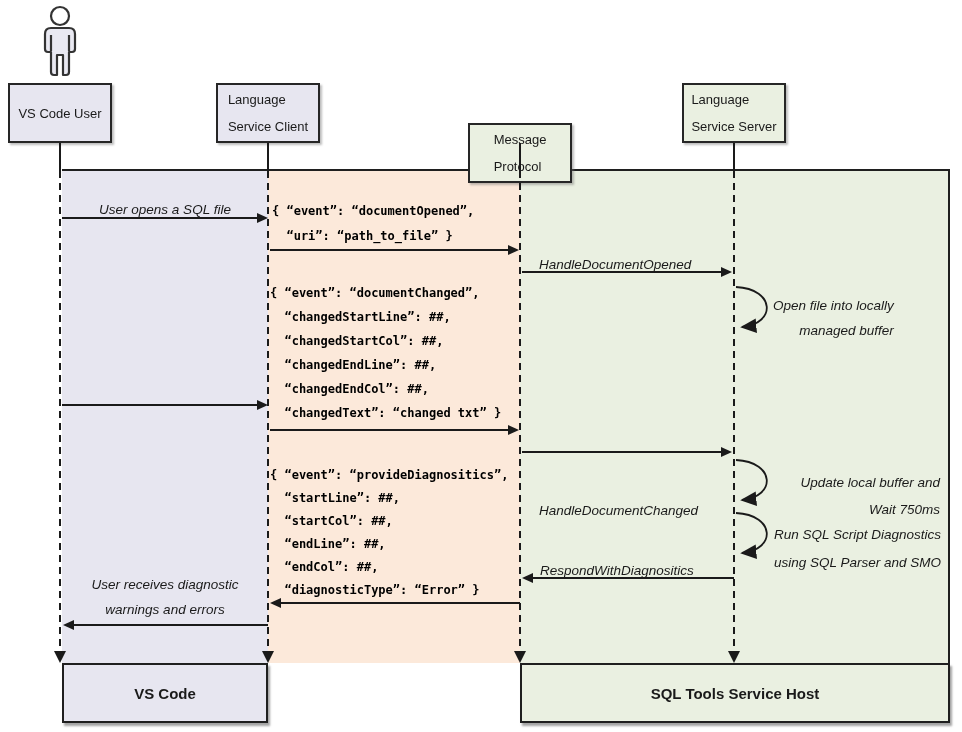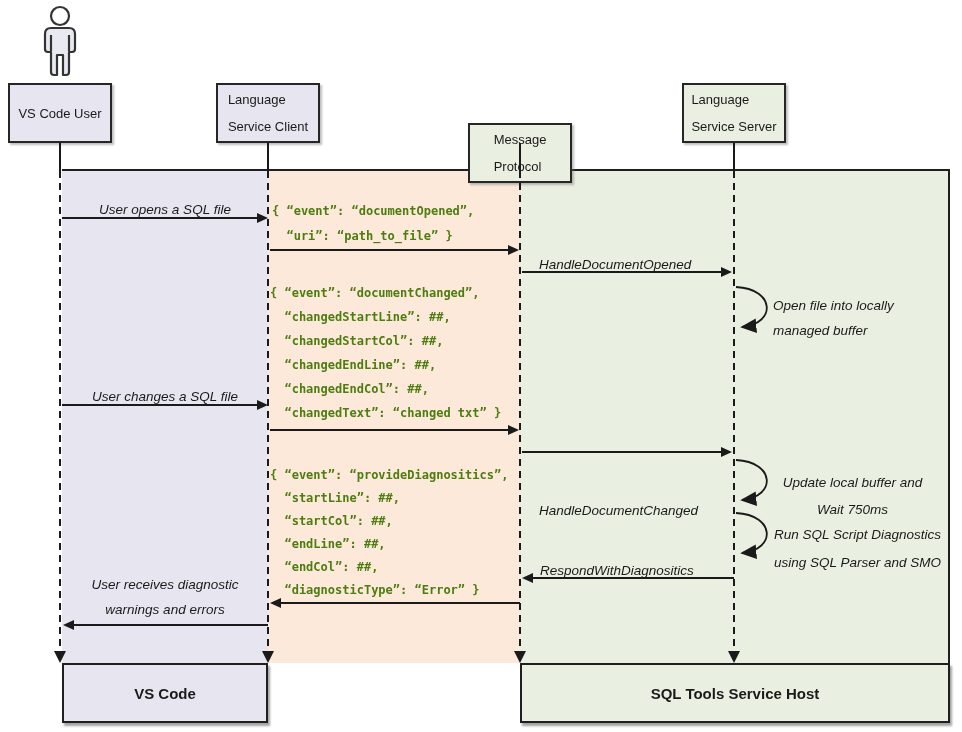--- a/index.html
+++ b/index.html
@@ -65,27 +65,28 @@
     line-height: 25px;
   }
   .center { text-align: center; }
 
   .code {
     position: absolute;
     font-family: "DejaVu Sans Mono", monospace;
     font-weight: bold;
     font-size: 12px;
     white-space: pre;
-    color: #4d7c0f;
+    color: #000000;
   }
   .annotation {
     position: absolute;
     font-style: italic;
     font-size: 13.5px;
     white-space: pre-line;
+    text-align: right;
   }
 
   #loops { position: absolute; left: 0; top: 0; width: 962px; height: 732px; pointer-events: none; }
 
   .footer-box {
     position: absolute; top: 663px; height: 60px;
     border: 2px solid #1f1f1f;
     display: flex; align-items: center; justify-content: center;
     font-weight: bold; font-size: 15px;
     box-shadow: 2px 3px 2px rgba(90,90,90,0.55);
@@ -156,21 +157,20 @@
   <div class="annotation" style="left:773px; top:293px; line-height:25px;">Open file into locally
 managed buffer</div>
 
   <pre class="code" style="left:270px; top:281px; line-height:24px;">{ “event”: “documentChanged”,
   “changedStartLine”: ##,
   “changedStartCol”: ##,
   “changedEndLine”: ##,
   “changedEndCol”: ##,
   “changedText”: “changed txt” }</pre>
 
-  <div class="msg-label center" style="left:70px; top:384px; width:190px;">User changes a SQL file</div>
   <div class="arrow" style="left:62px; top:404px; width:196px;"></div>
   <div class="head-right" style="left:257px; top:400px;"></div>
 
   <div class="arrow" style="left:270px; top:429px; width:238px;"></div>
   <div class="head-right" style="left:508px; top:425px;"></div>
 
   <div class="msg-label" style="left:539px; top:452px; width:210px;margin-top:46px;">HandleDocumentChanged</div>
   <div class="arrow" style="left:522px; top:451px; width:200px;"></div>
   <div class="head-right" style="left:721px; top:447px;"></div>
 

